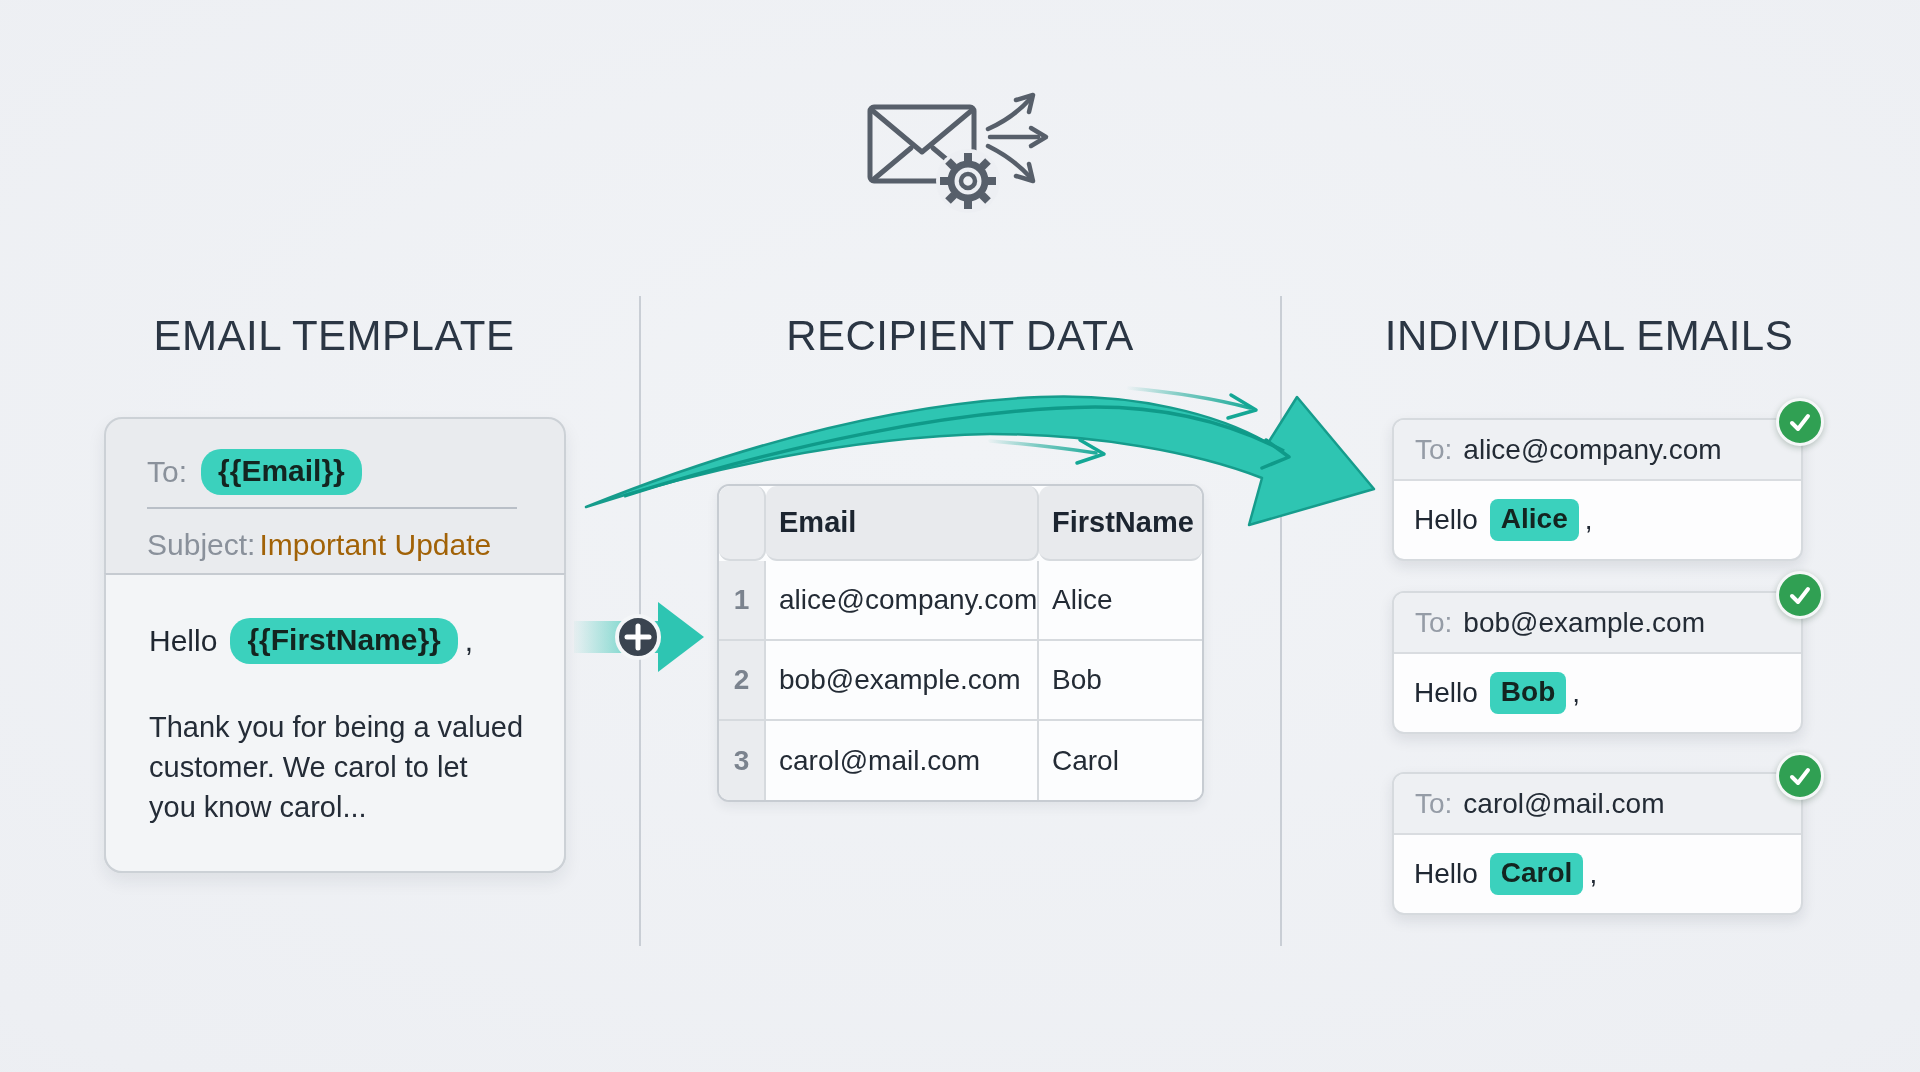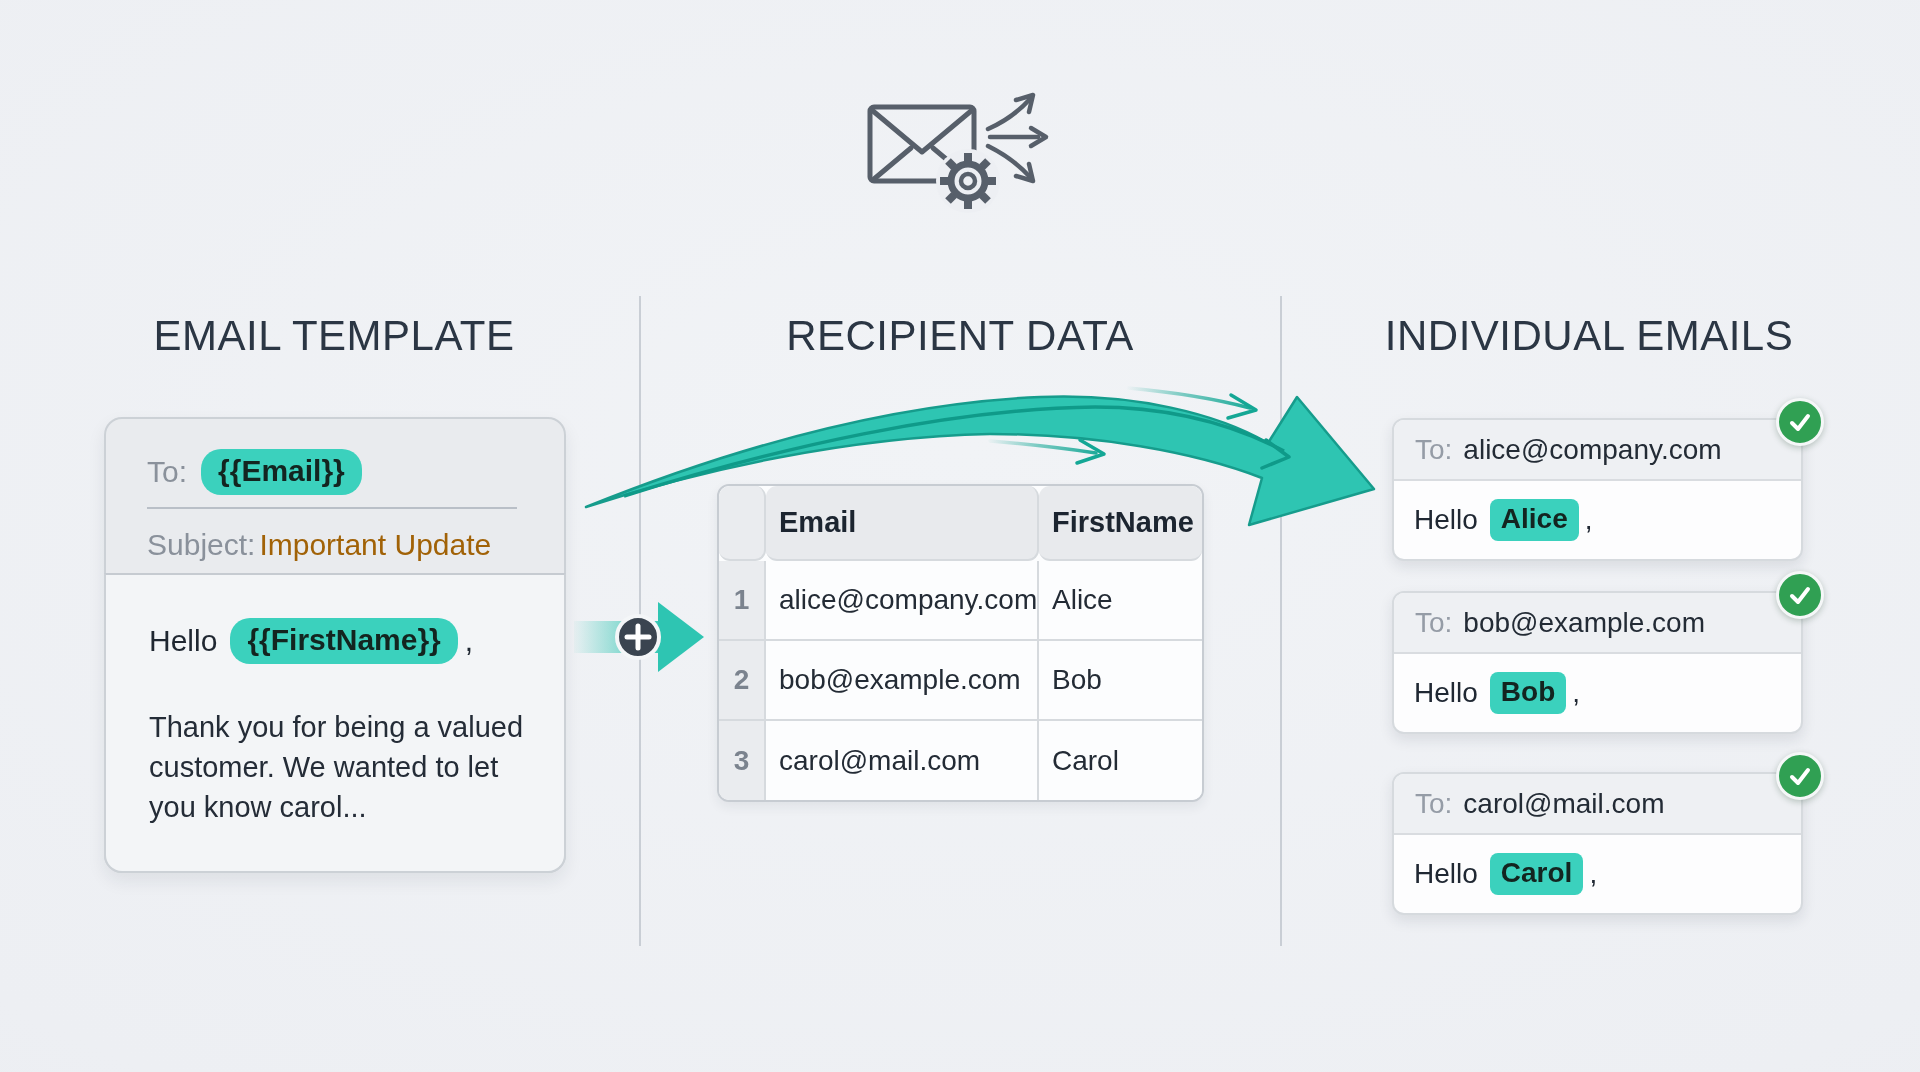--- a/index.html
+++ b/index.html
@@ -135,21 +135,21 @@
       <span class="subj-value">Important Update</span>
     </div>
     <div class="tcard-body">
       <div class="greet-row">
         <span>Hello</span>
         <span class="chip">{{FirstName}}</span>
         <span class="greet-comma">,</span>
       </div>
       <div class="tpara">
         <div>Thank you for being a valued</div>
-        <div>customer. We wanted to let</div>
+        <div>customer. We carol to let</div>
         <div>you know carol...</div>
       </div>
     </div>
   </div>
 
   <div class="rtable">
     <div class="rt-cell rt-head rt-num"></div>
     <div class="rt-cell rt-head rt-pad">Email</div>
     <div class="rt-cell rt-head rt-pad last-col">FirstName</div>
 

